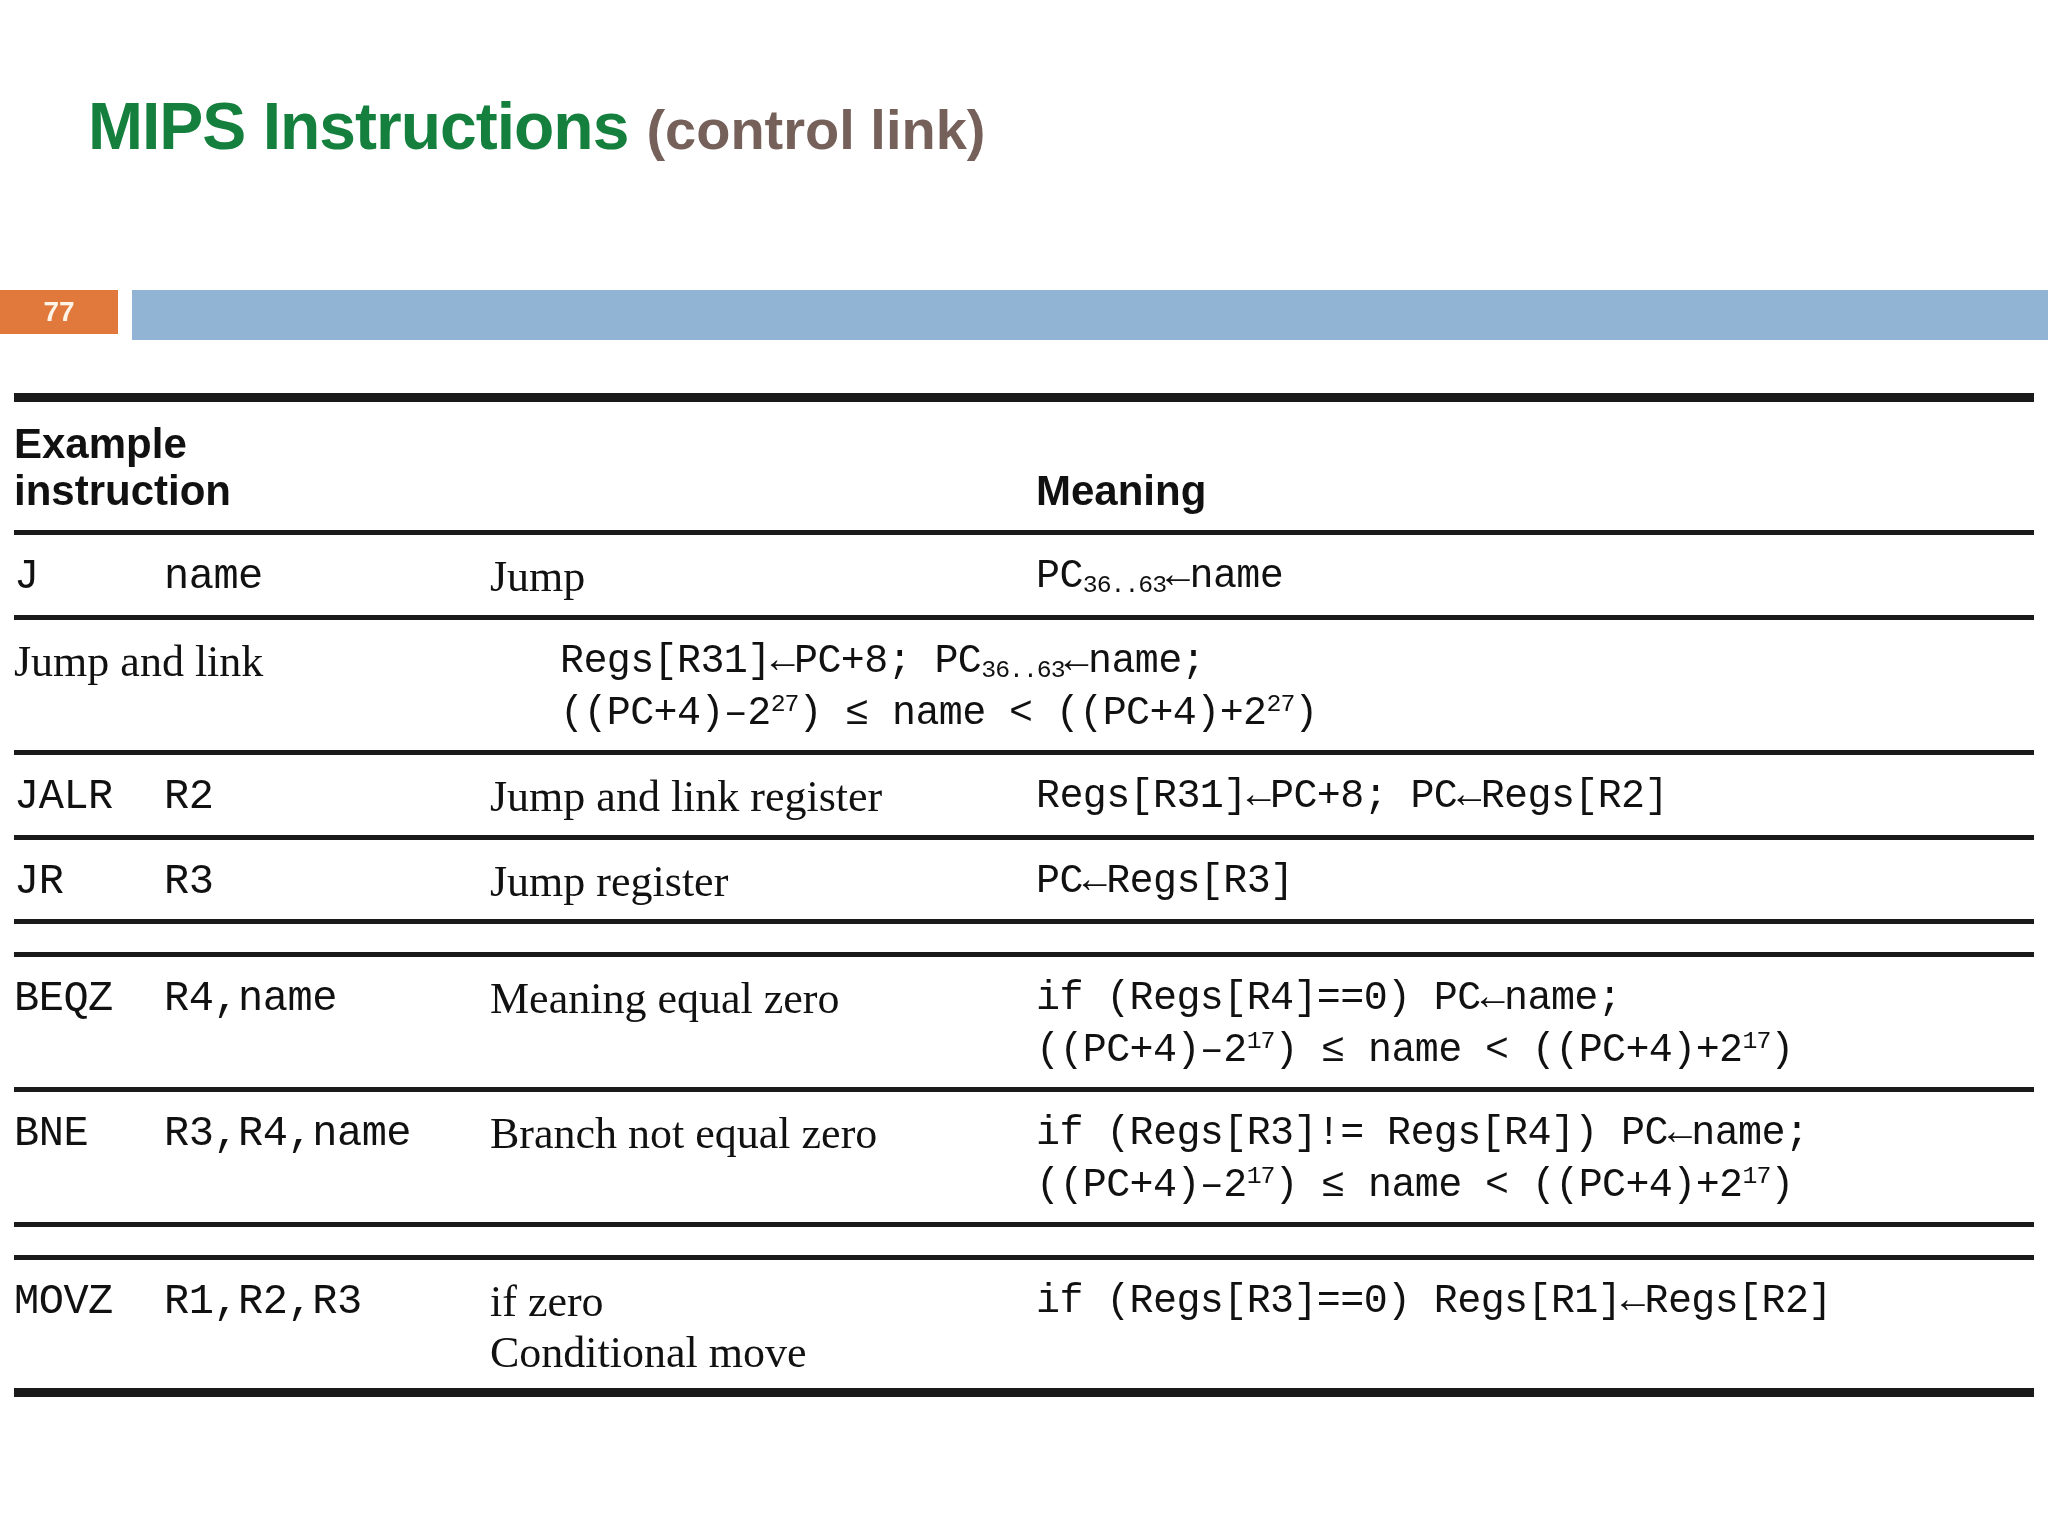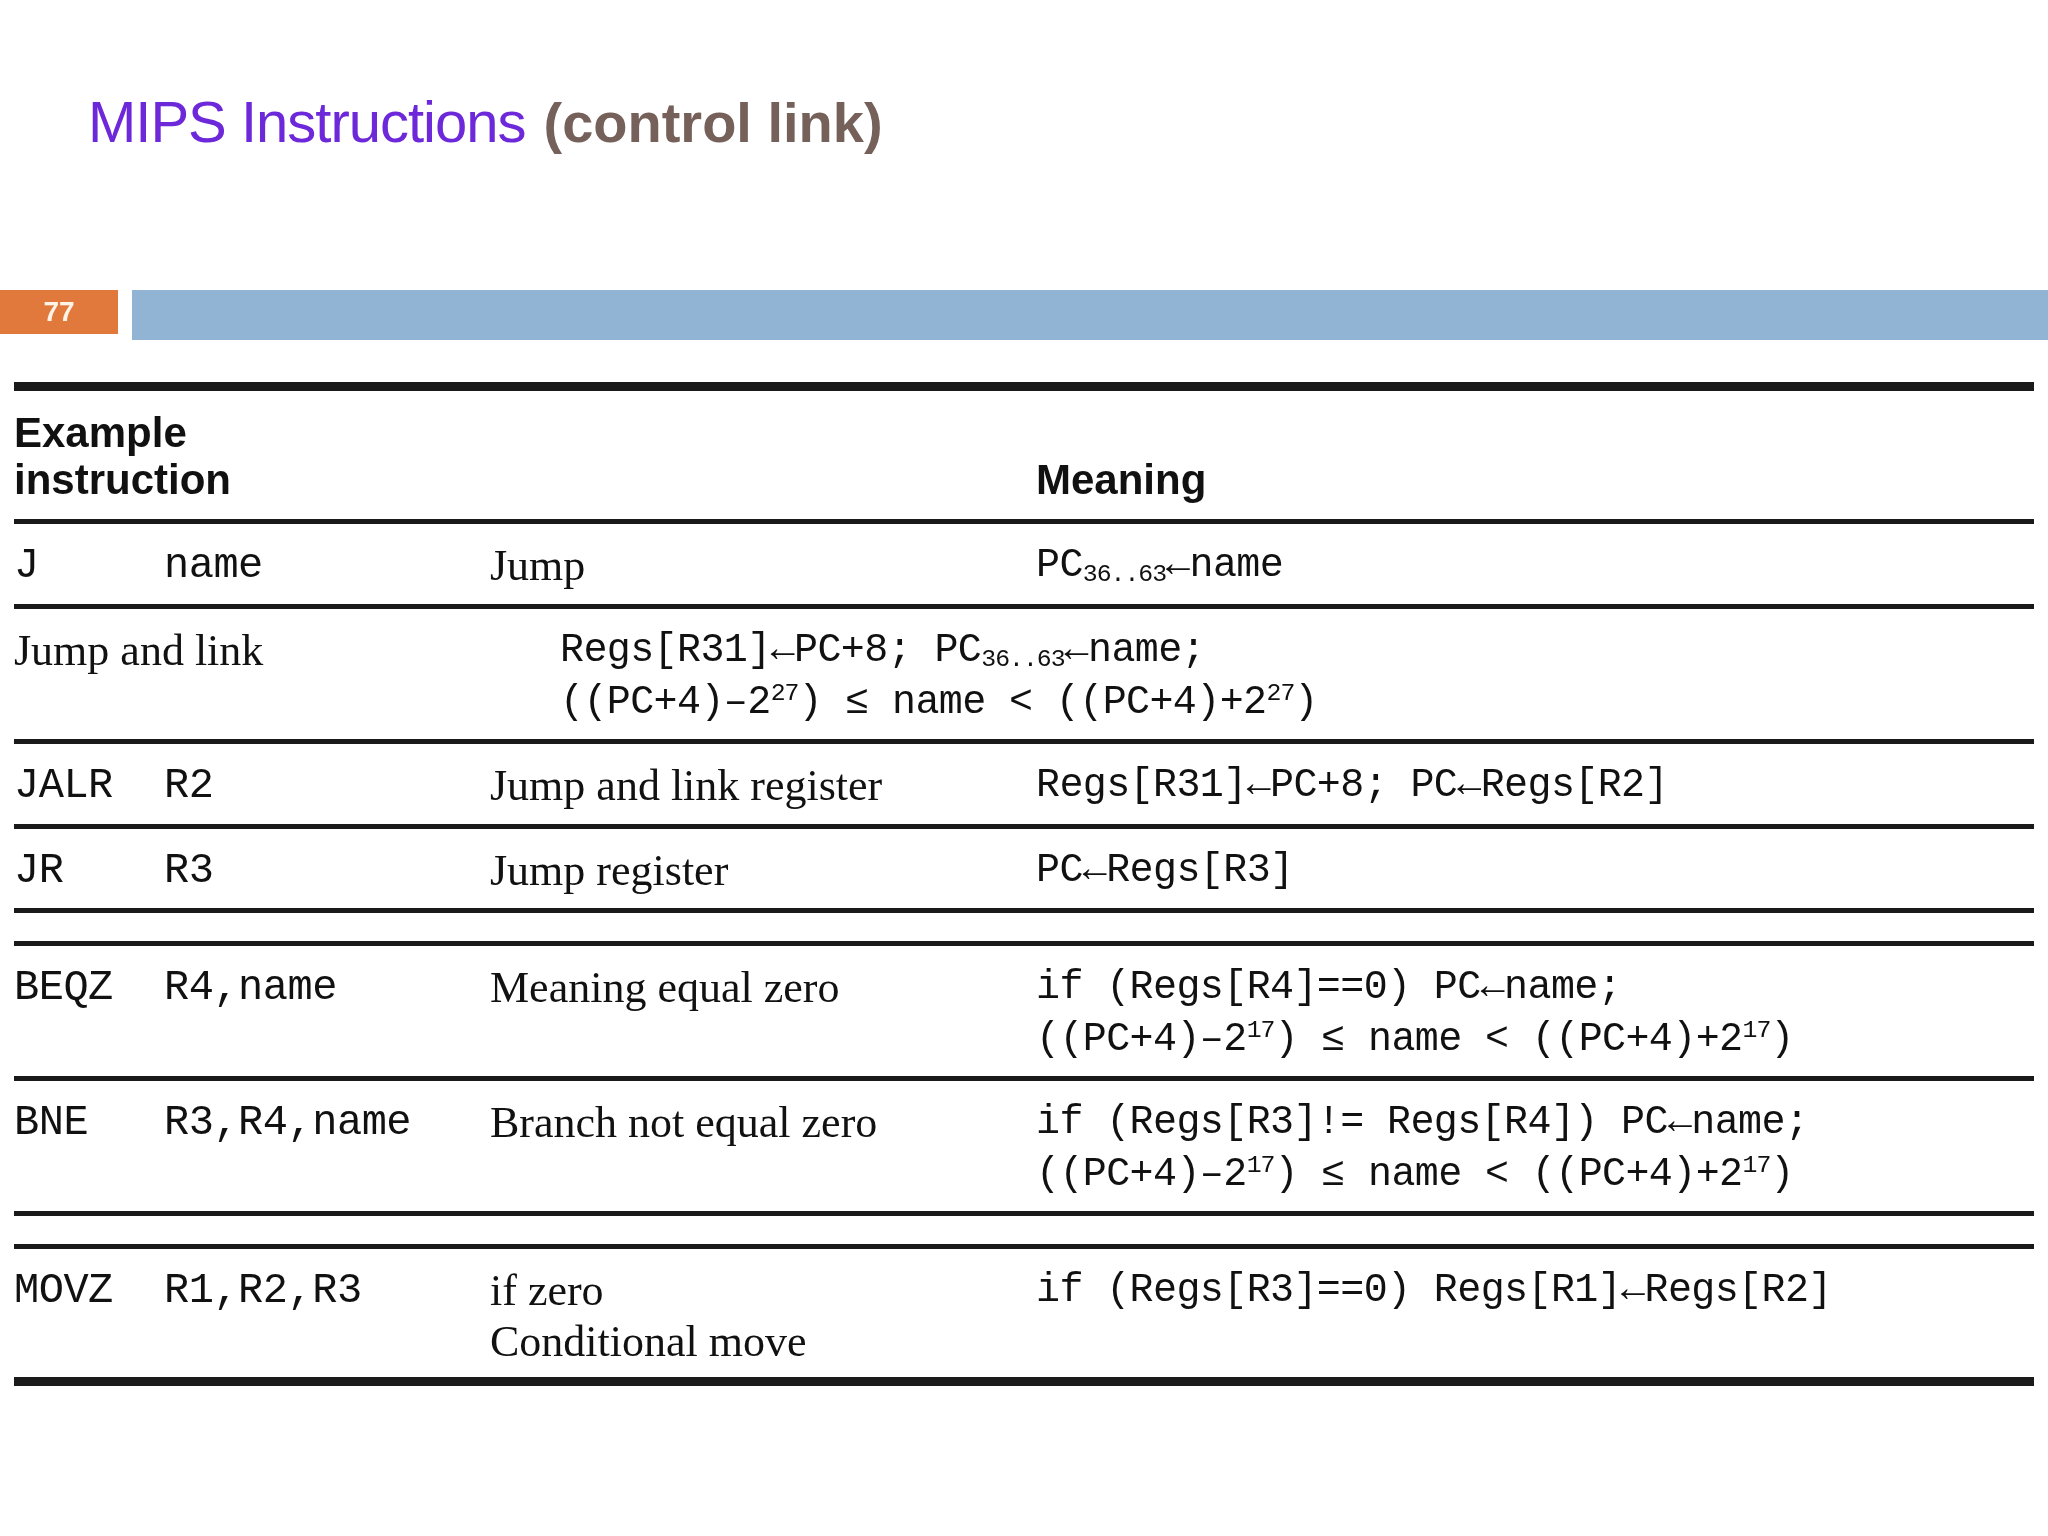--- a/index.html
+++ b/index.html
@@ -17,23 +17,23 @@
 
   
   #slide-title {
     position: absolute;
     left: 88px;
     top: 88px;
     white-space: nowrap;
   }
   #slide-title .title-main {
     font-family: "Liberation Sans", sans-serif;
-    font-size: 58px;
-    font-weight: normal;
-    color: #6d28d9;
+    font-size: 66px;
+    font-weight: bold;
+    color: #15803d;
     letter-spacing: -1px;
   }
   #slide-title .title-sub {
     font-family: "Liberation Sans", sans-serif;
     font-size: 56px;
     font-weight: bold;
     color: #75615a;
     margin-left: 18px;
   }
 
@@ -66,21 +66,21 @@
     top: 0;
     width: 1916px;
     height: 50px;
     background: #92b4d4;
   }
 
   
   #instruction-table {
     position: absolute;
     left: 14px;
-    top: 382px;
+    top: 393px;
     width: 2020px;
   }
 
   .rule-thick {
     height: 9px;
     background: #1a1a1a;
     width: 100%;
   }
   .rule-thin {
     height: 5px;

